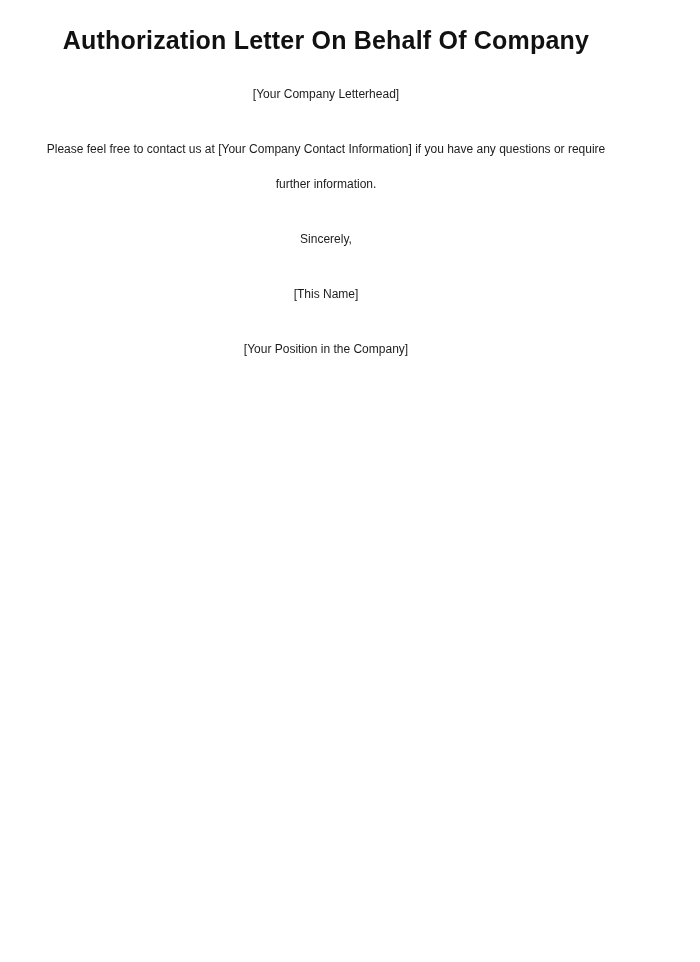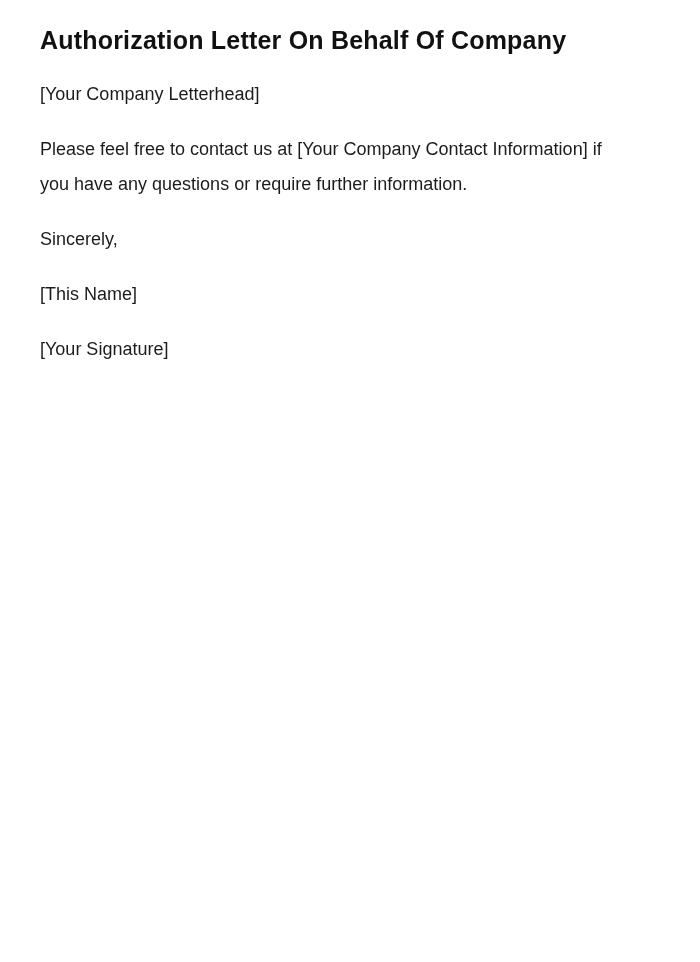--- a/index.html
+++ b/index.html
@@ -6,44 +6,45 @@
   html, body {
     width: 700px;
     background: #ffffff;
     font-family: "Liberation Sans", "DejaVu Sans", sans-serif;
   }
   .page {
     width: 652px;
     min-height: 962px;
     background: #ffffff;
     padding: 24px 40px 30px 40px;
+    text-align: center;
   }
   .doc-title {
     font-size: 25px;
     font-weight: 700;
     color: #111111;
     letter-spacing: 0.2px;
     line-height: 1.3;
     margin-bottom: 20px;
   }
   .doc-body p {
-    font-size: 18px;
+    font-size: 12px;
     font-weight: 400;
     color: #1c1c1c;
     line-height: 35px;
     max-width: 625px;
     margin-bottom: 20px;
   }
   .doc-body p:last-child { margin-bottom: 0; }
 </style>
 </head>
 <body>
 
 <div class="page">
   <h1 class="doc-title">Authorization Letter On Behalf Of Company</h1>
   <div class="doc-body">
       <p>[Your Company Letterhead]</p>
       <p>Please feel free to contact us at [Your Company Contact Information] if you have any questions or require further information.</p>
       <p>Sincerely,</p>
       <p>[This Name]</p>
-      <p>[Your Signature]</p>
+      <p>[Your Position in the Company]</p>
     </div>
 </div>
 
 </body></html>

